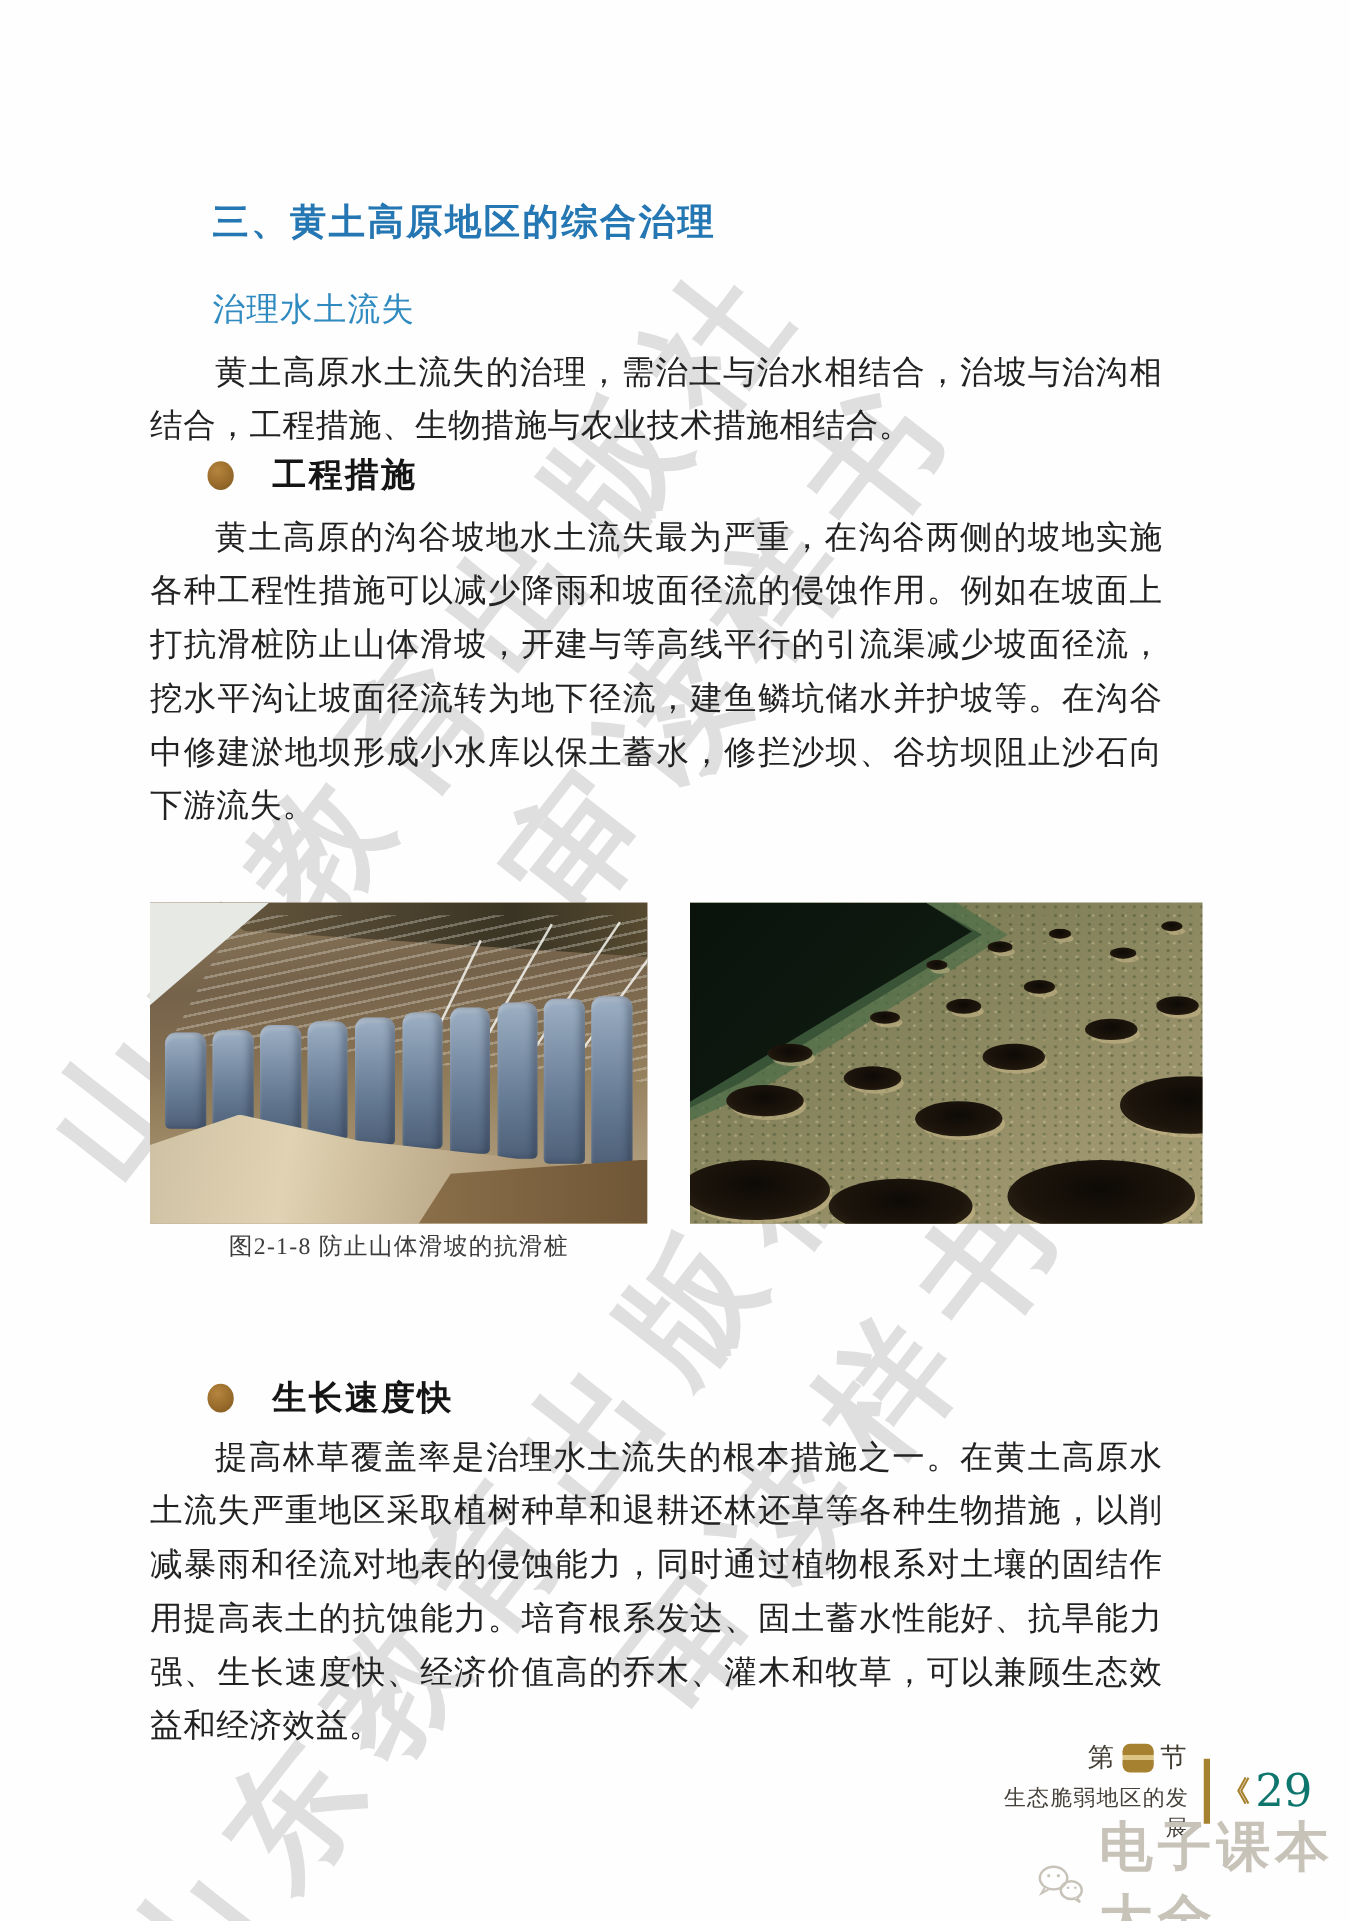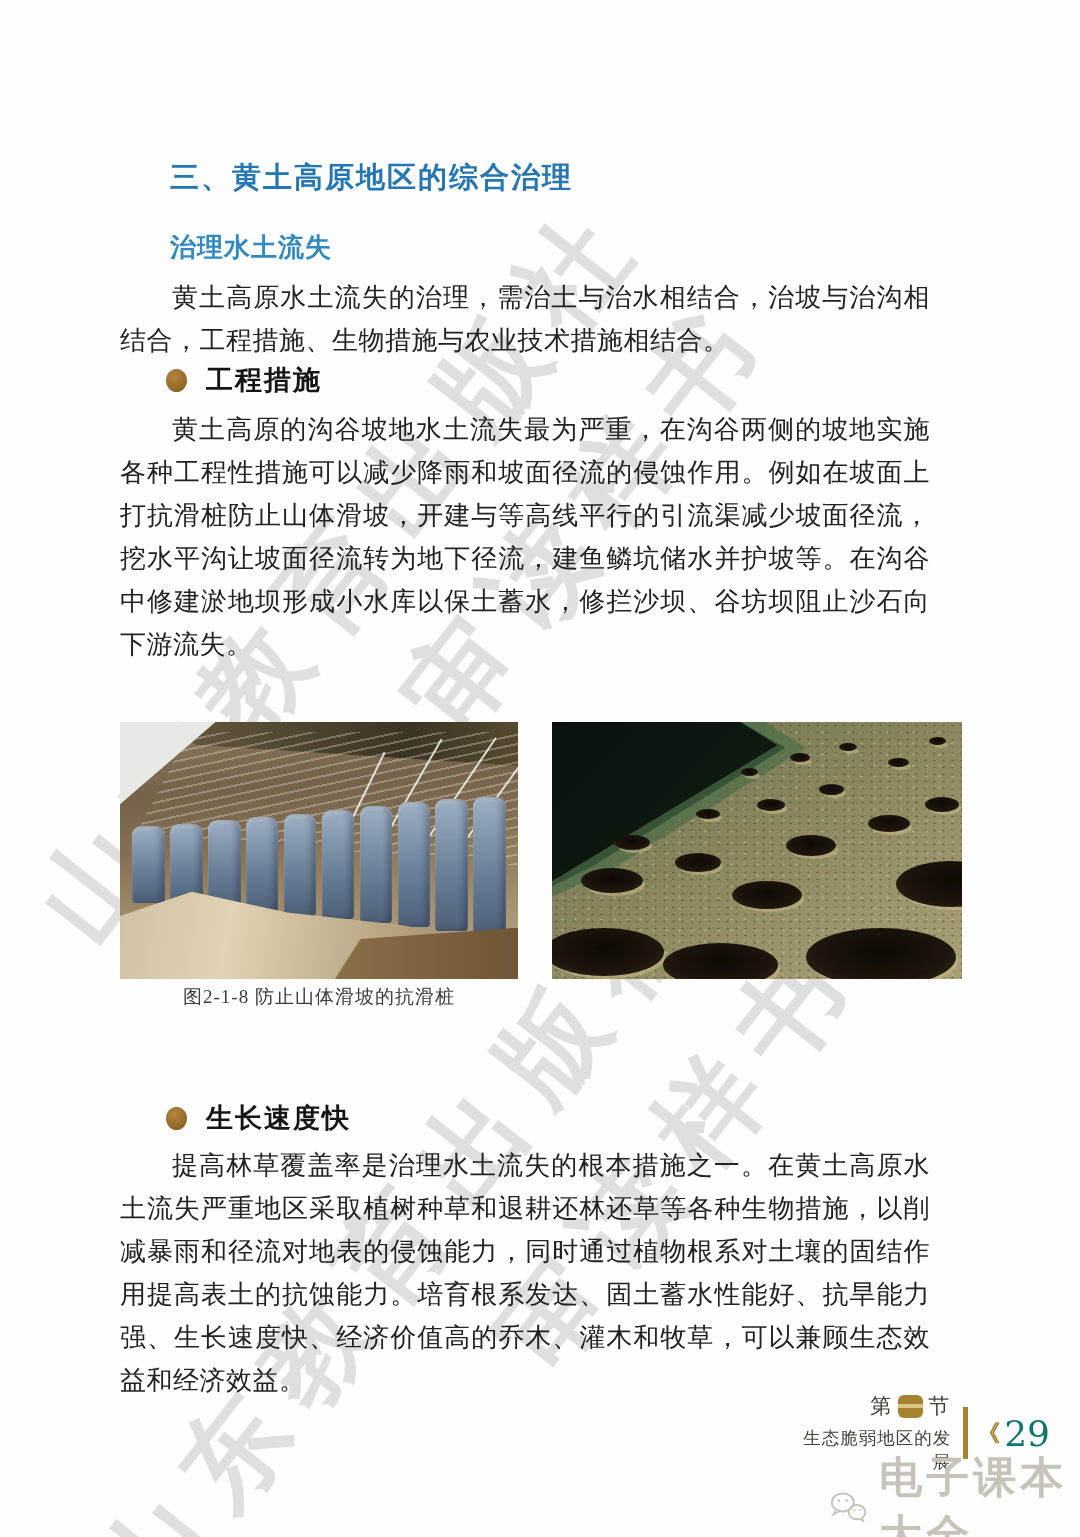--- a/index.html
+++ b/index.html
@@ -24,32 +24,32 @@
   
   .content { position:relative; z-index:2; }
   .h1 {
     position:absolute; left:170px; top:158px;
     font-family:Liberation Mono, monospace;
     font-size:29px; font-weight:700; color:#2477b2; letter-spacing:2px;
   }
   .h2 {
     position:absolute; left:170px; top:230px;
     font-family:"Liberation Sans","DejaVu Sans",sans-serif;
-    font-size:26px; font-weight:700; color:#2f8ac0; letter-spacing:1px;
+    font-size:26px; font-weight:400; color:#2f8ac0; letter-spacing:1px;
   }
   .para {
     position:absolute; left:120px; width:810px;
     font-size:26px; line-height:43px; letter-spacing:0.5px;
     text-align:justify; text-indent:2em; color:#222;
   }
   .para1 { top:276px; }
   .para2 { top:408px; }
   .para3 { top:1144px; }
   .bullet {
-    position:absolute; left:166px; display:flex; align-items:center; gap:19px;
+    position:absolute; left:166px; display:flex; align-items:center; gap:31px;
   }
   .bullet .dot {
     width:21px; height:23px; border-radius:50%;
     background:radial-gradient(circle at 38% 32%, #b5853e 0%, #996c2b 55%, #7d561f 100%);
   }
   .bullet .blabel { font-size:27px; font-weight:700; color:#151515; letter-spacing:2px; }
   .bullet1 { top:362px; }
   .bullet2 { top:1100px; }
   
   .figure { position:absolute; top:722px; }

